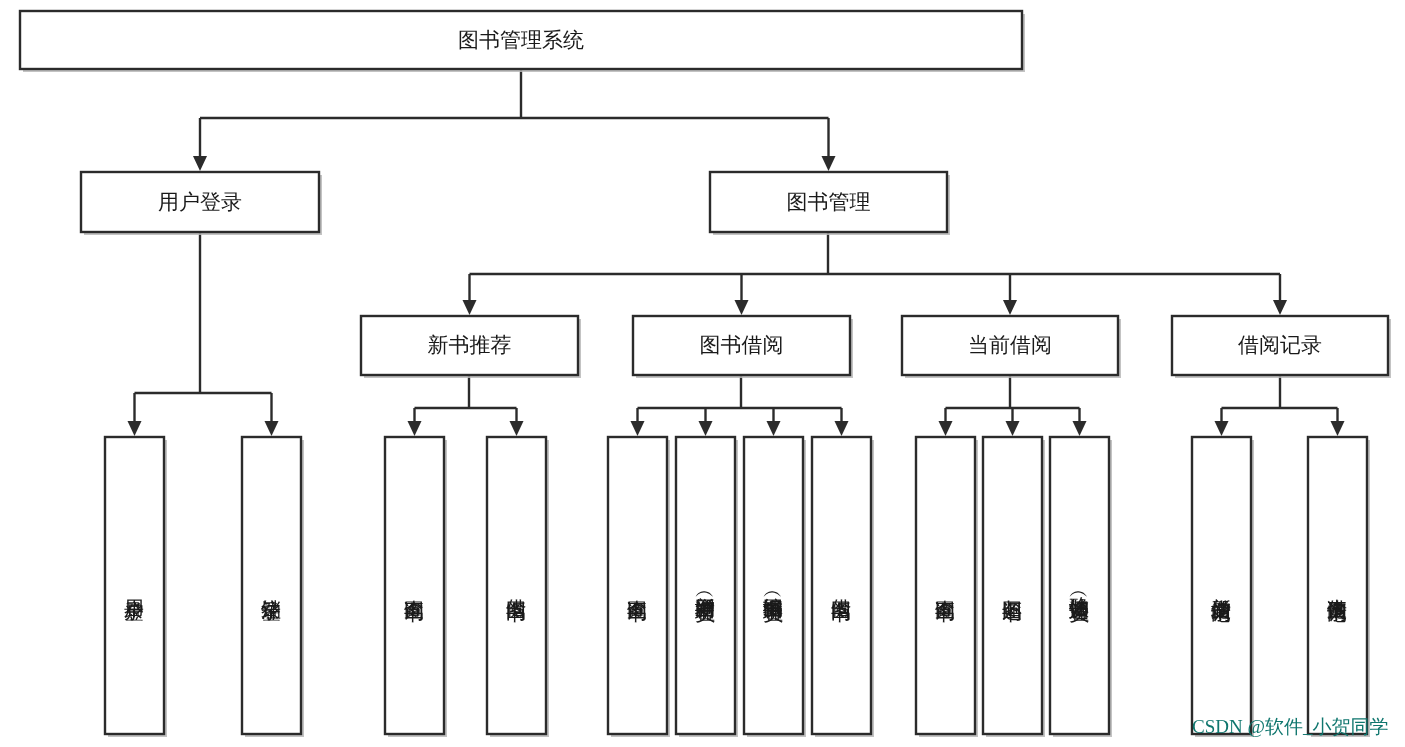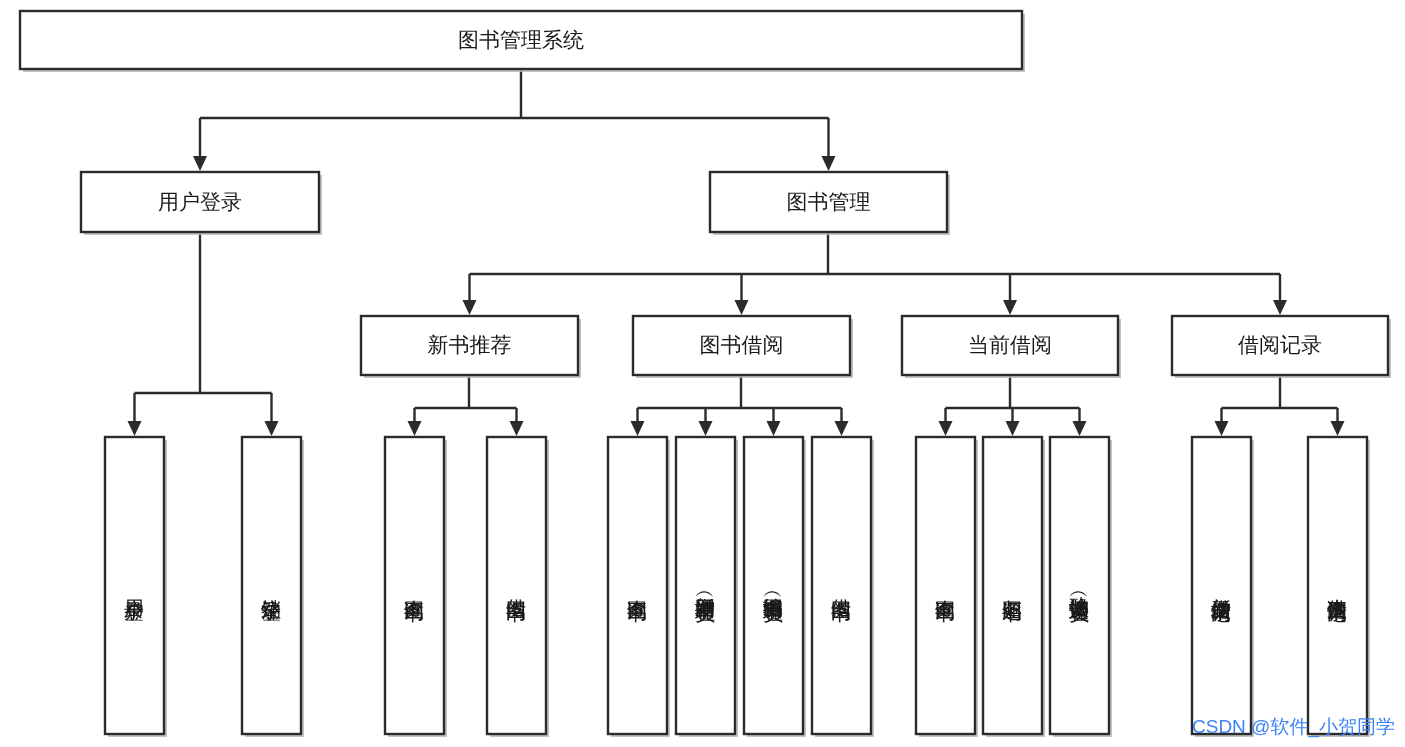--- a/index.html
+++ b/index.html
@@ -58,23 +58,23 @@
     font-family: "Liberation Sans", "DejaVu Sans", sans-serif;
     font-size: 20px;
     fill: #1a1a1a;
     writing-mode: vertical-rl;
     text-orientation: upright;
     text-anchor: middle;
     letter-spacing: 1px;
   }
   .watermark-text {
     position: absolute;
-    font-family: Liberation Sans, sans-serif;
+    font-family: Liberation Serif, serif;
     font-size: 19px;
-    color: #3b82f6;
+    color: #0f766e;
     white-space: nowrap;
     left: 1192px;
     top: 714px;
     user-select: none;
     text-align: center;
   }
 </style>
 </head>
 <body>
 

